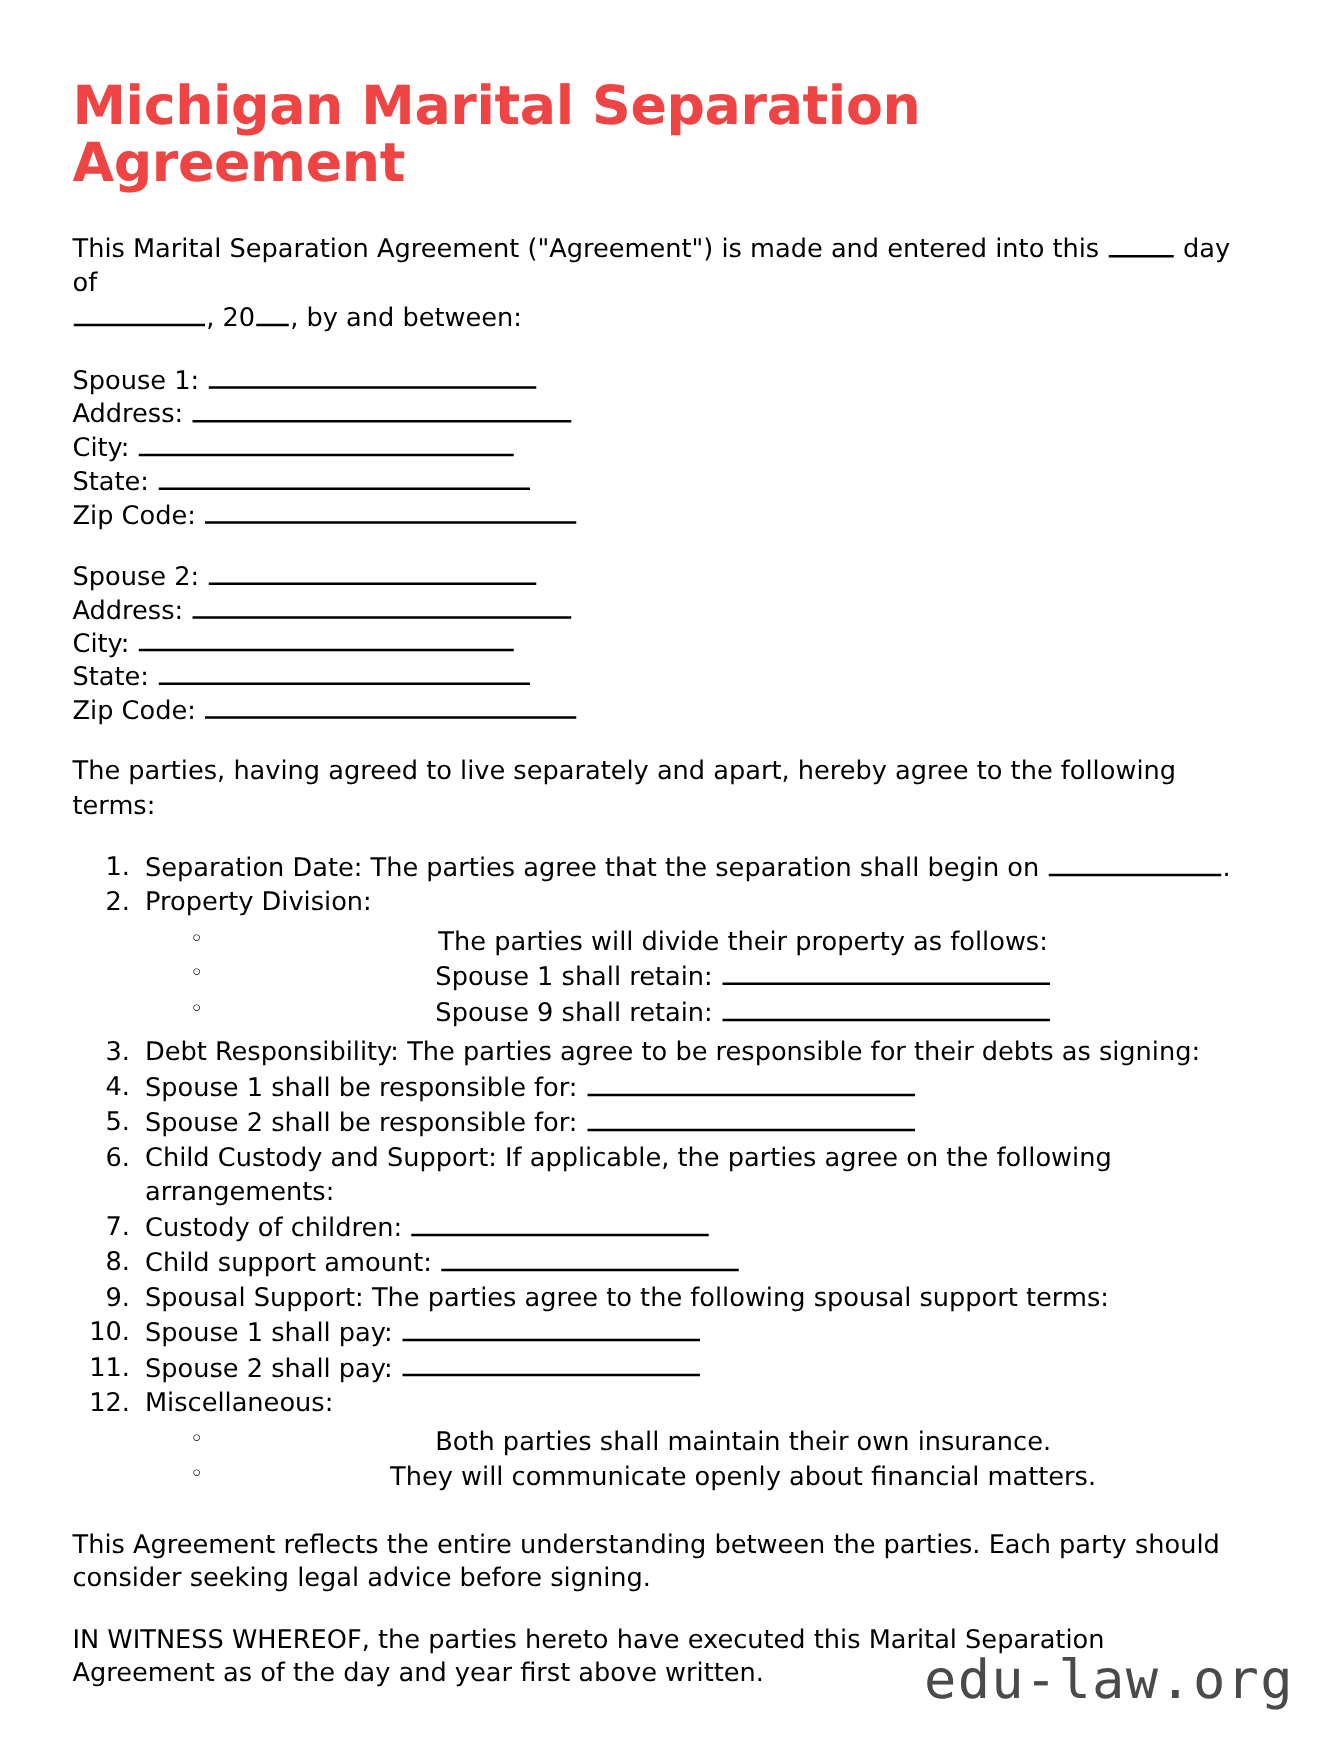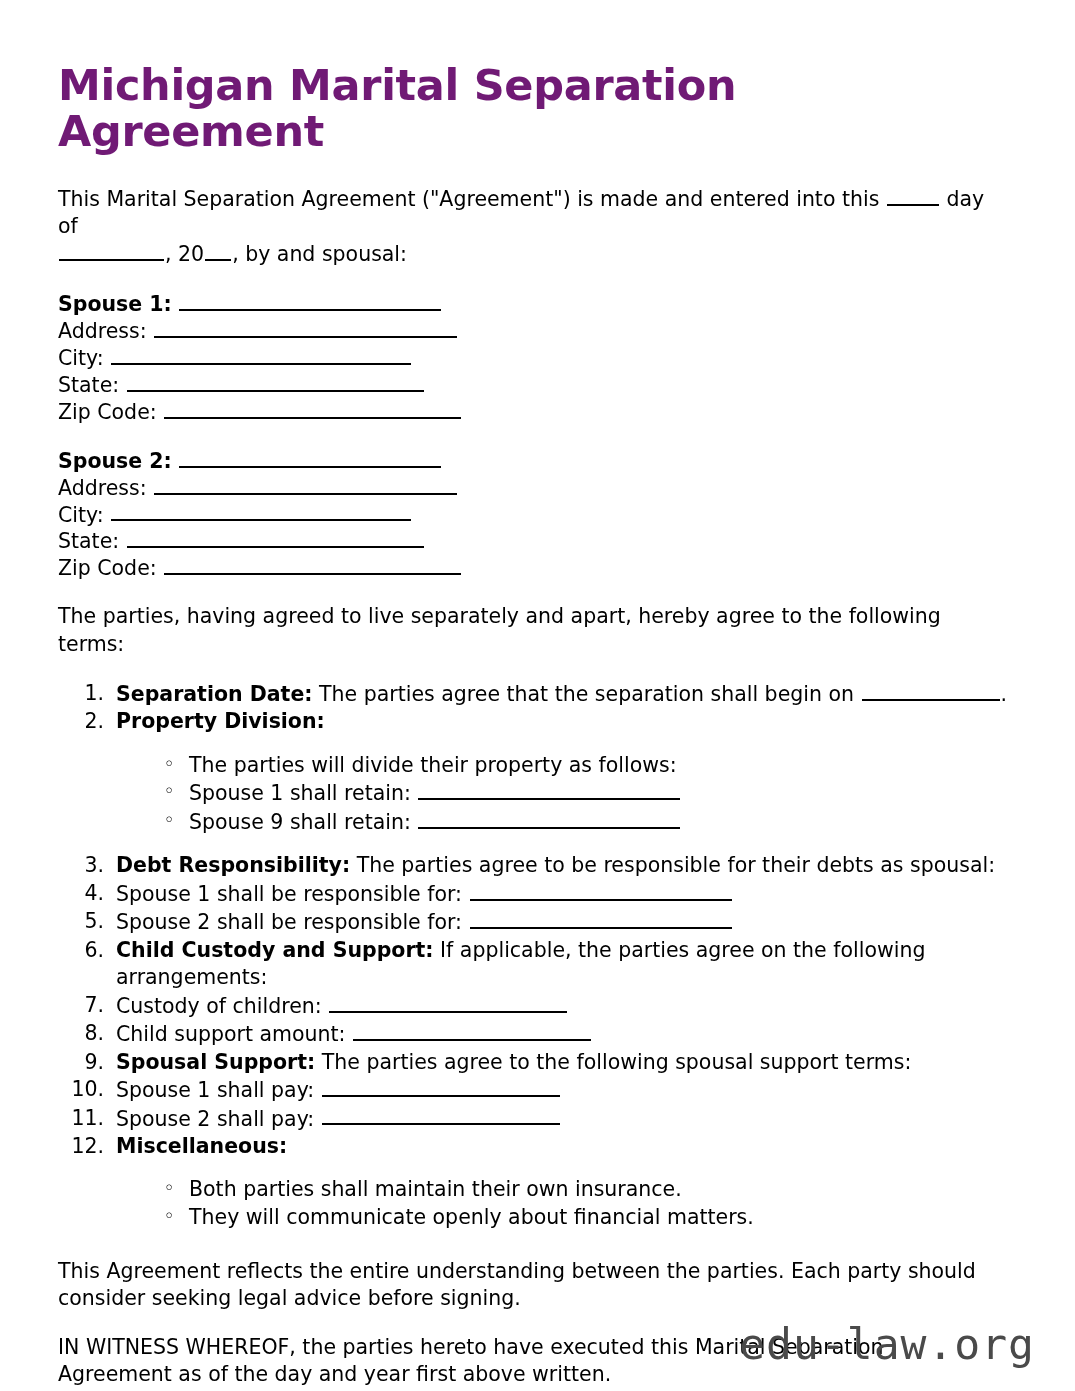--- a/index.html
+++ b/index.html
@@ -29,36 +29,36 @@
     top: 62px;
     width: 958px;
   }
 
   h1.doc-title {
     font-size: 43px;
     font-weight: bold;
     letter-spacing: -0.3px;
     line-height: 1.08;
     margin: 0 0 30px 0;
-    color: #701a75;
+    color: #ef4444;
   }
 
   p.para {
     font-size: 20.5px;
     line-height: 1.33;
     margin: 0 17px 22px 0;
   }
 
   .blk {
     font-size: 20.5px;
     line-height: 1.27;
     margin: 0 0 22px 0;
   }
   .blk .row { white-space: nowrap; }
-  .lbl-b { font-weight: bold; }
+  .lbl-b { font-weight: normal; }
 
   
   .fill {
     display: inline-block;
     border-bottom: 2px solid #000;
     height: 0.92em;
     vertical-align: baseline;
     margin: 0 1px;
   }
   .fill-sm  { width: 52px; }
@@ -85,22 +85,23 @@
     content: counter(term) ".";
     position: absolute;
     left: 0;
     width: 46px;
     text-align: right;
     font-weight: normal;
   }
 
   ul.sub {
     list-style: none;
-    margin: 16px;
+    margin: 4px;
     padding-left: 32px;
+    text-align: center;
   }
   ul.sub > li {
     position: relative;
     padding-left: 25px;
   }
   ul.sub > li::before {
     content: "\25E6";
     position: absolute;
     left: 0;
     top: 0;
@@ -135,21 +136,21 @@
 
 <div class="page">
   <div class="content">
 
     <h1 class="doc-title">Michigan Marital Separation Agreement</h1>
 
     <p class="para">
       <span>This Marital Separation Agreement ("Agreement") is made and entered into this</span>
       <span class="fill fill-sm"></span>
       <span>day of</span><br>
-      <span class="fill fill-md"></span><span>, 20</span><span class="fill fill-sm" style="width:26px"></span><span>, by and spousal:</span>
+      <span class="fill fill-md"></span><span>, 20</span><span class="fill fill-sm" style="width:26px"></span><span>, by and between:</span>
     </p>
 
     <div class="blk">
       <div class="row">
         <span class="lbl-b">Spouse 1:</span>
         <span class="fill fill-3xl"></span>
       </div>
       <div class="row">
         <span>Address:</span>
         <span class="fill" style="width:303px"></span>
@@ -214,21 +215,21 @@
           </li>
           <li>
             <span>Spouse 9 shall retain:</span>
             <span class="fill fill-3xl"></span>
           </li>
         </ul>
       </li>
 
       <li>
         <span class="lbl-b">Debt Responsibility:</span>
-        <span>The parties agree to be responsible for their debts as spousal:</span>
+        <span>The parties agree to be responsible for their debts as signing:</span>
       </li>
 
       <li>
         <span>Spouse 1 shall be responsible for:</span>
         <span class="fill fill-3xl"></span>
       </li>
 
       <li>
         <span>Spouse 2 shall be responsible for:</span>
         <span class="fill fill-3xl"></span>

